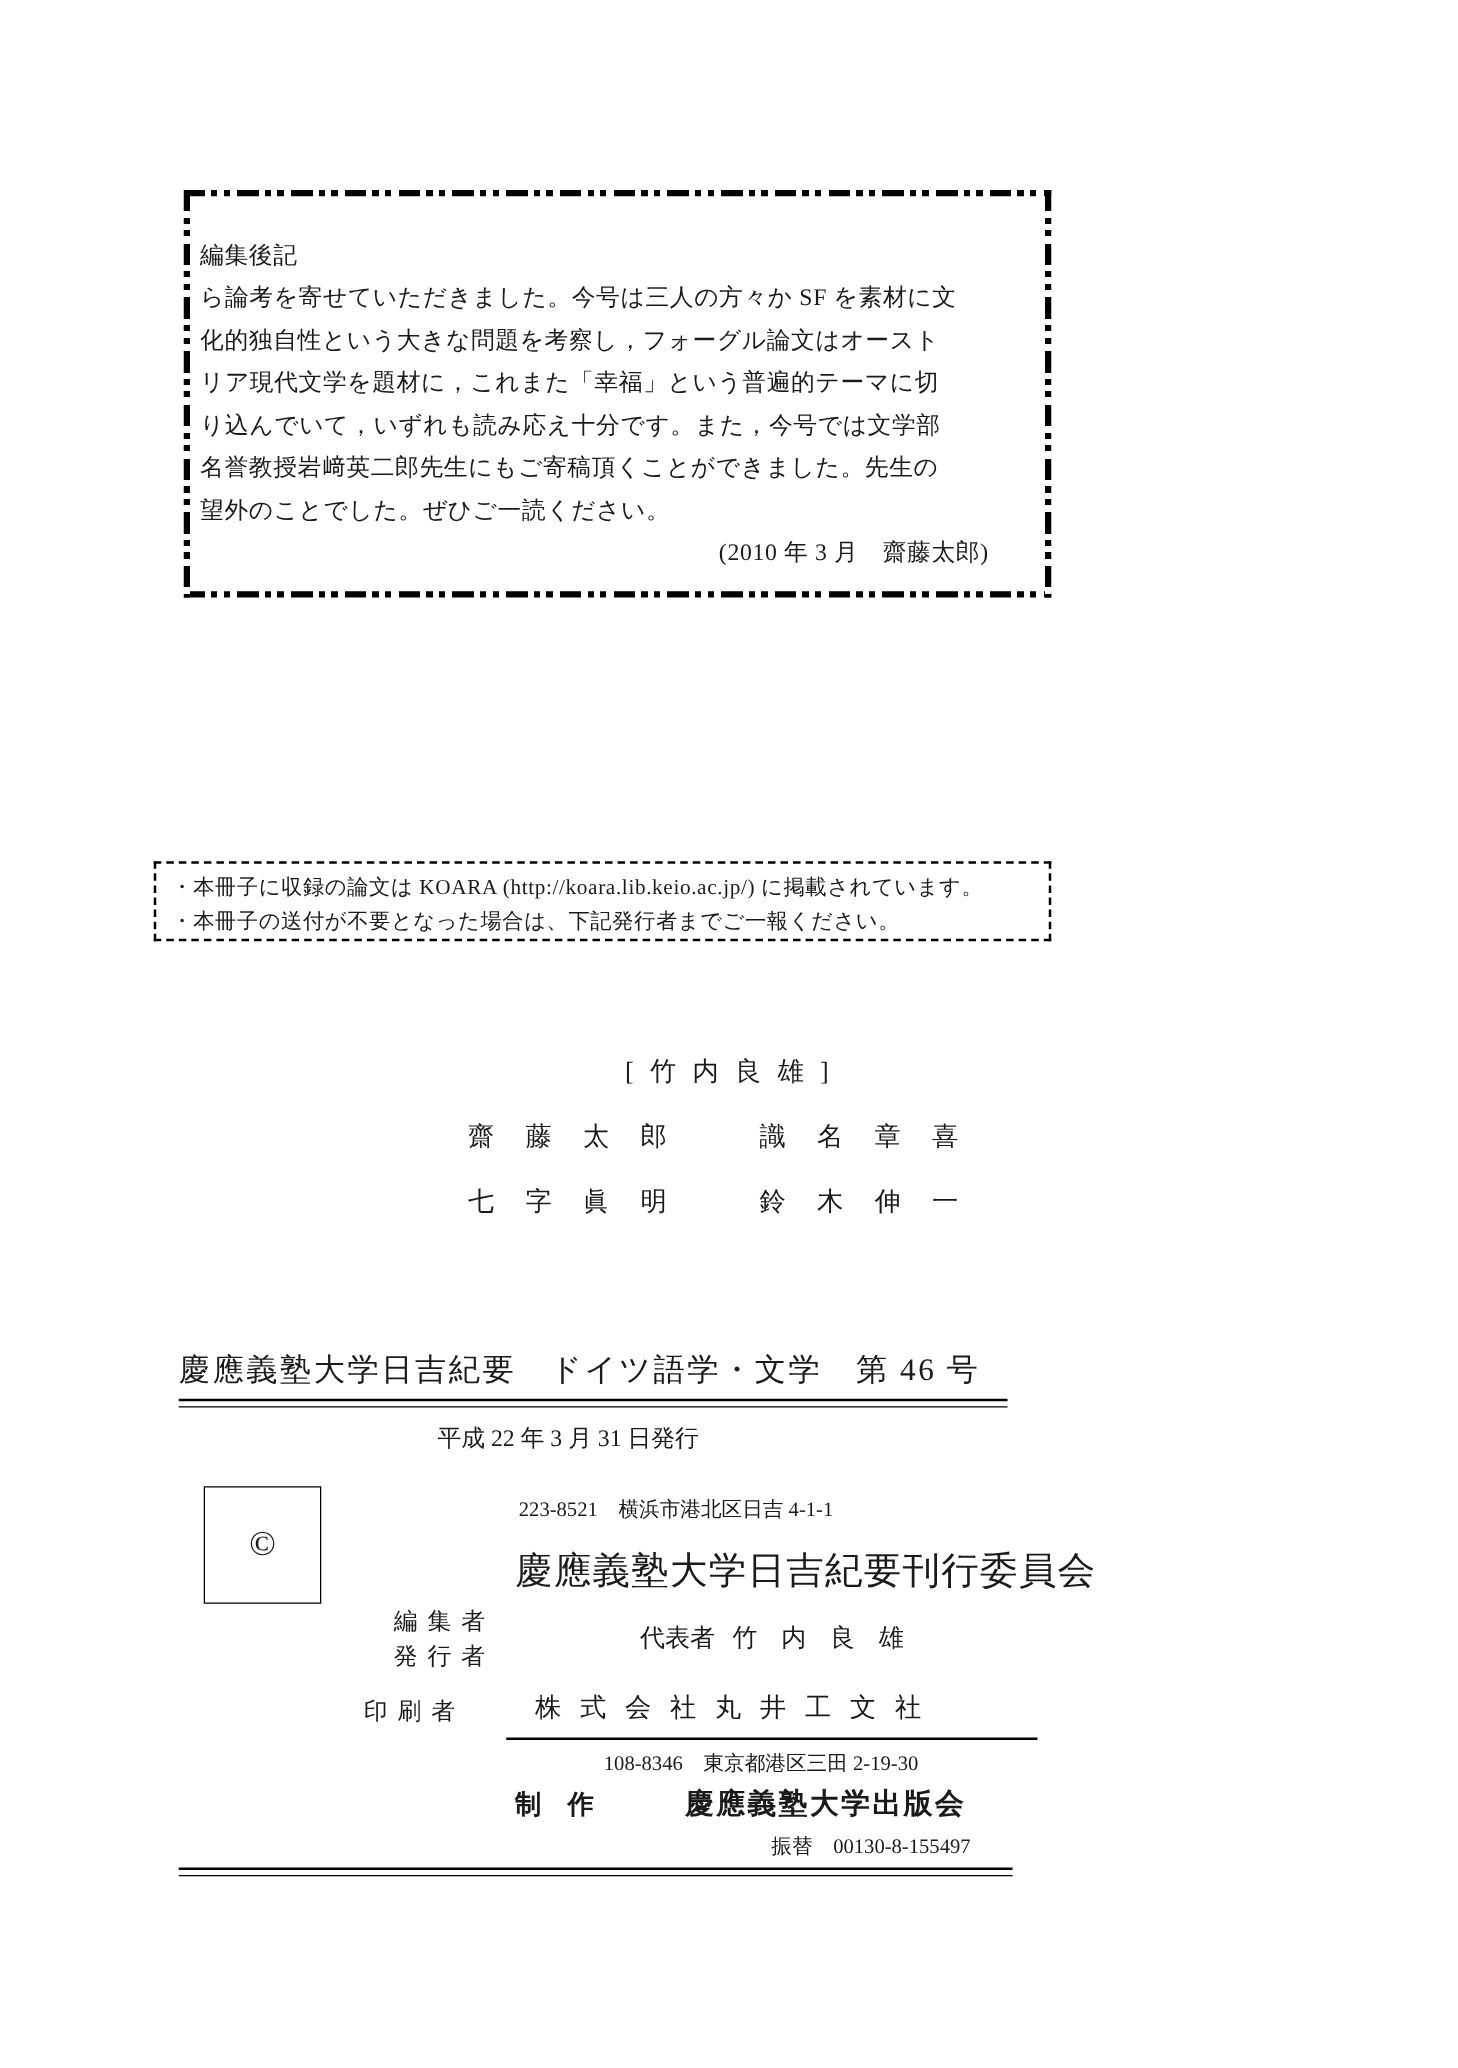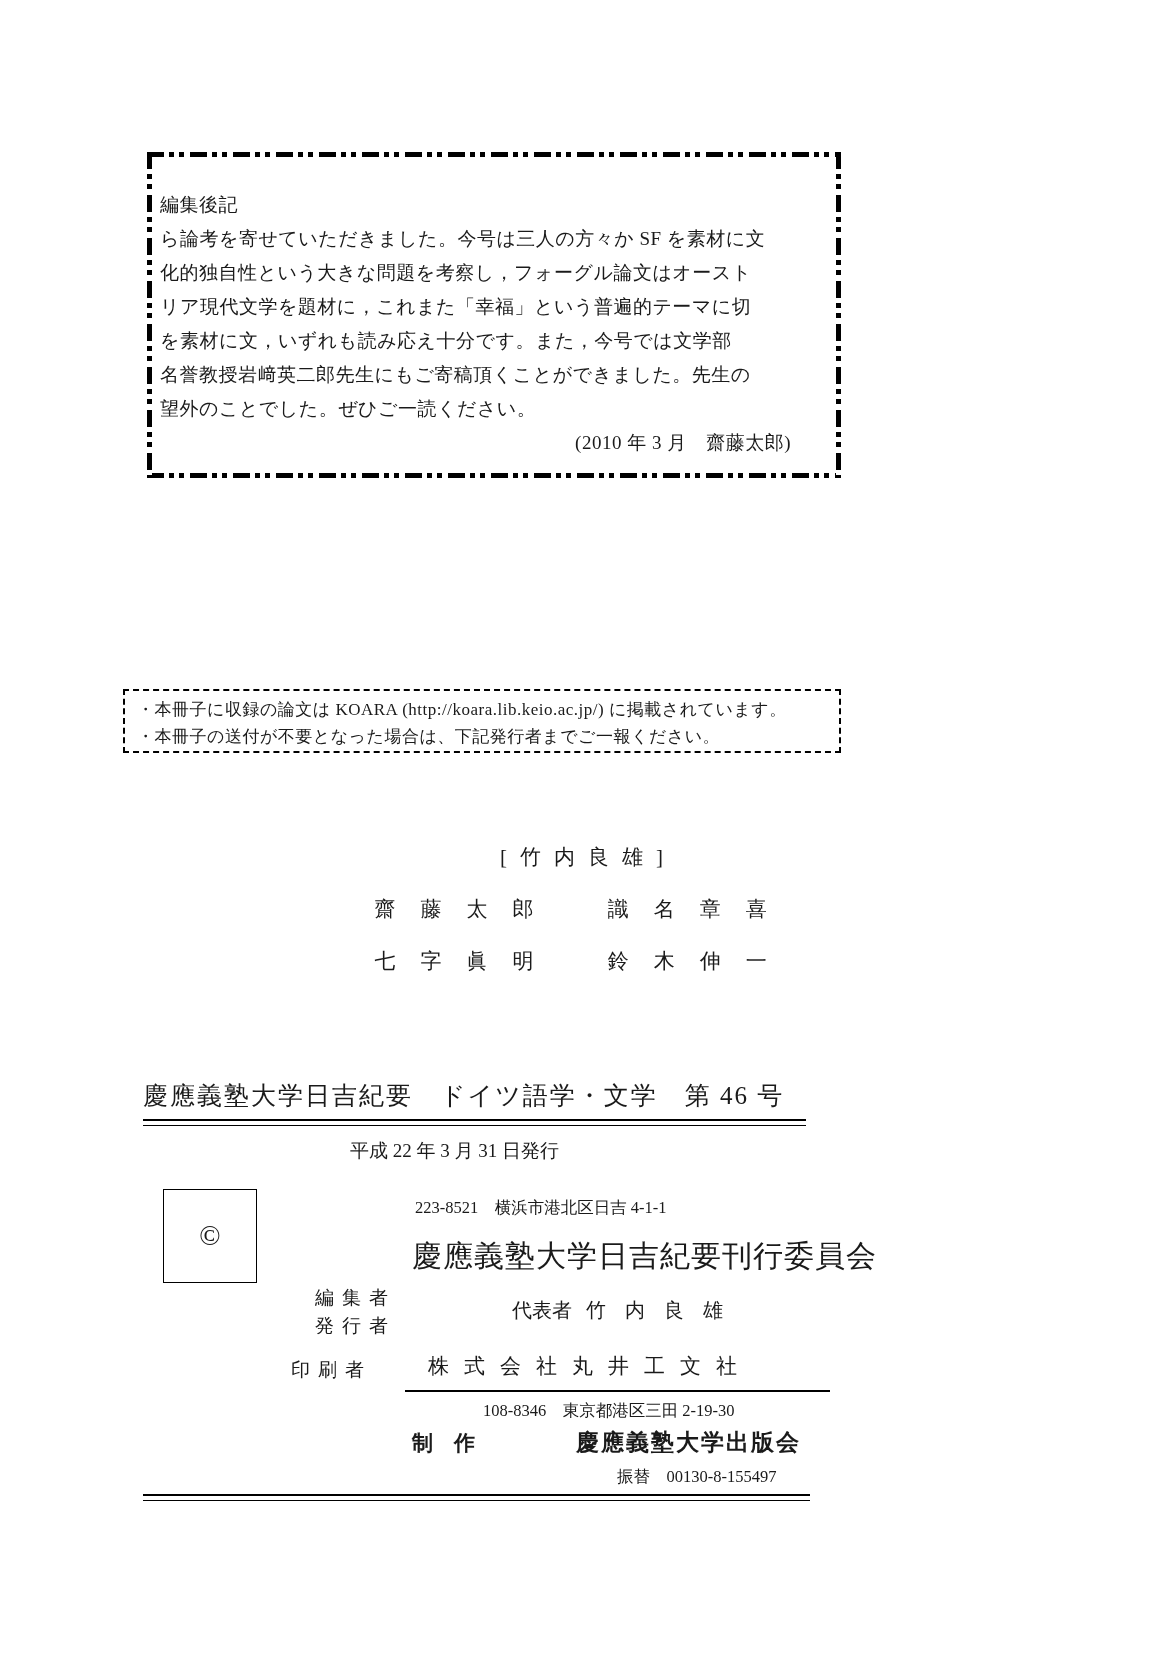--- a/index.html
+++ b/index.html
@@ -54,41 +54,41 @@
   .editor-label{position:absolute;left:291px;top:1284px;margin-left:24px;}
   .publisher-address{position:absolute;left:415px;top:1197px;font-size:16.5px;}
   .publisher-name{position:absolute;left:412px;top:1236px;font-size:30px;letter-spacing:1px;}
   .representative{position:absolute;left:512px;top:1297px;font-size:20px;}
   .representative .rep-name{letter-spacing:19px;margin-left:14px;}
   .printer-label{position:absolute;left:291px;top:1356px;}
   .printer-name{position:absolute;left:428px;top:1352px;font-size:21px;letter-spacing:15px;}
   .rule-printer{position:absolute;left:405px;top:1390px;width:425px;height:0;border-top:2px solid #000;}
   .printer-address{position:absolute;left:483px;top:1400px;font-size:16.5px;}
   .production-label{position:absolute;left:412px;top:1429px;font-size:21px;font-weight:bold;}
-  .production-name{position:absolute;left:576px;top:1427px;font-size:23px;font-weight:bold;letter-spacing:2px;}
+  .production-name{position:absolute;left:548px;top:1427px;font-size:23px;font-weight:bold;letter-spacing:2px;}
   .postal-transfer{position:absolute;left:617px;top:1466px;font-size:16.5px;}
   .rule-bottom{position:absolute;left:143px;top:1494px;width:667px;height:4px;
     border-top:2px solid #000;border-bottom:1px solid #000;}
 </style>
 </head>
 <body>
 
 <div class="page">
 
   <div class="editor-note-box">
     <div class="edge-h edge-top"></div>
     <div class="edge-h edge-bottom"></div>
     <div class="edge-v edge-left"></div>
     <div class="edge-v edge-right"></div>
     <div class="editor-note-content">
       <div>編集後記</div>
       <div>ら論考を寄せていただきました。今号は三人の方々か SF を素材に文</div>
       <div>化的独自性という大きな問題を考察し，フォーグル論文はオースト</div>
       <div>リア現代文学を題材に，これまた「幸福」という普遍的テーマに切</div>
-      <div>を素材に文，いずれも読み応え十分です。また，今号では文学部</div>
+      <div>り込んでいて，いずれも読み応え十分です。また，今号では文学部</div>
       <div>名誉教授岩﨑英二郎先生にもご寄稿頂くことができました。先生の</div>
       <div>望外のことでした。ぜひご一読ください。</div>
       <div class="signature">(2010 年 3 月　齋藤太郎)</div>
     </div>
   </div>
 
   <div class="notice-box">
     <div>・本冊子に収録の論文は KOARA (http://koara.lib.keio.ac.jp/) に掲載されています。</div>
     <div>・本冊子の送付が不要となった場合は、下記発行者までご一報ください。</div>
   </div>

